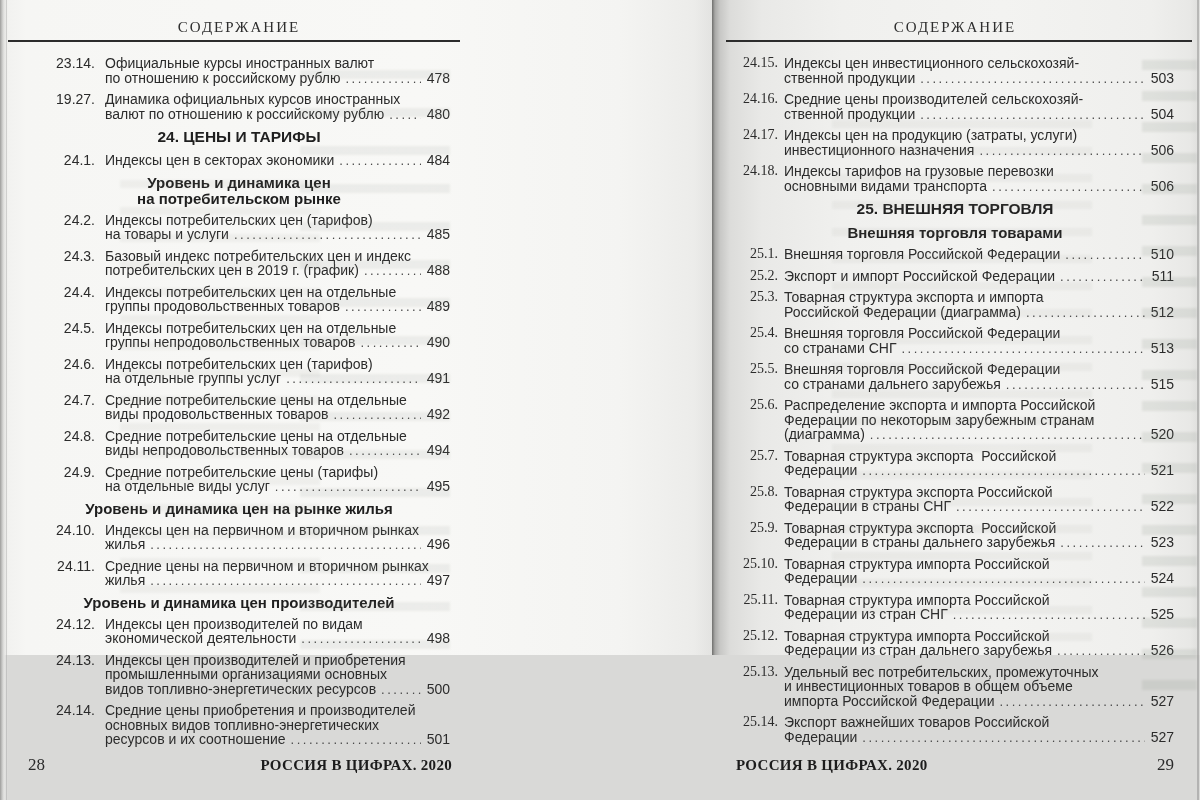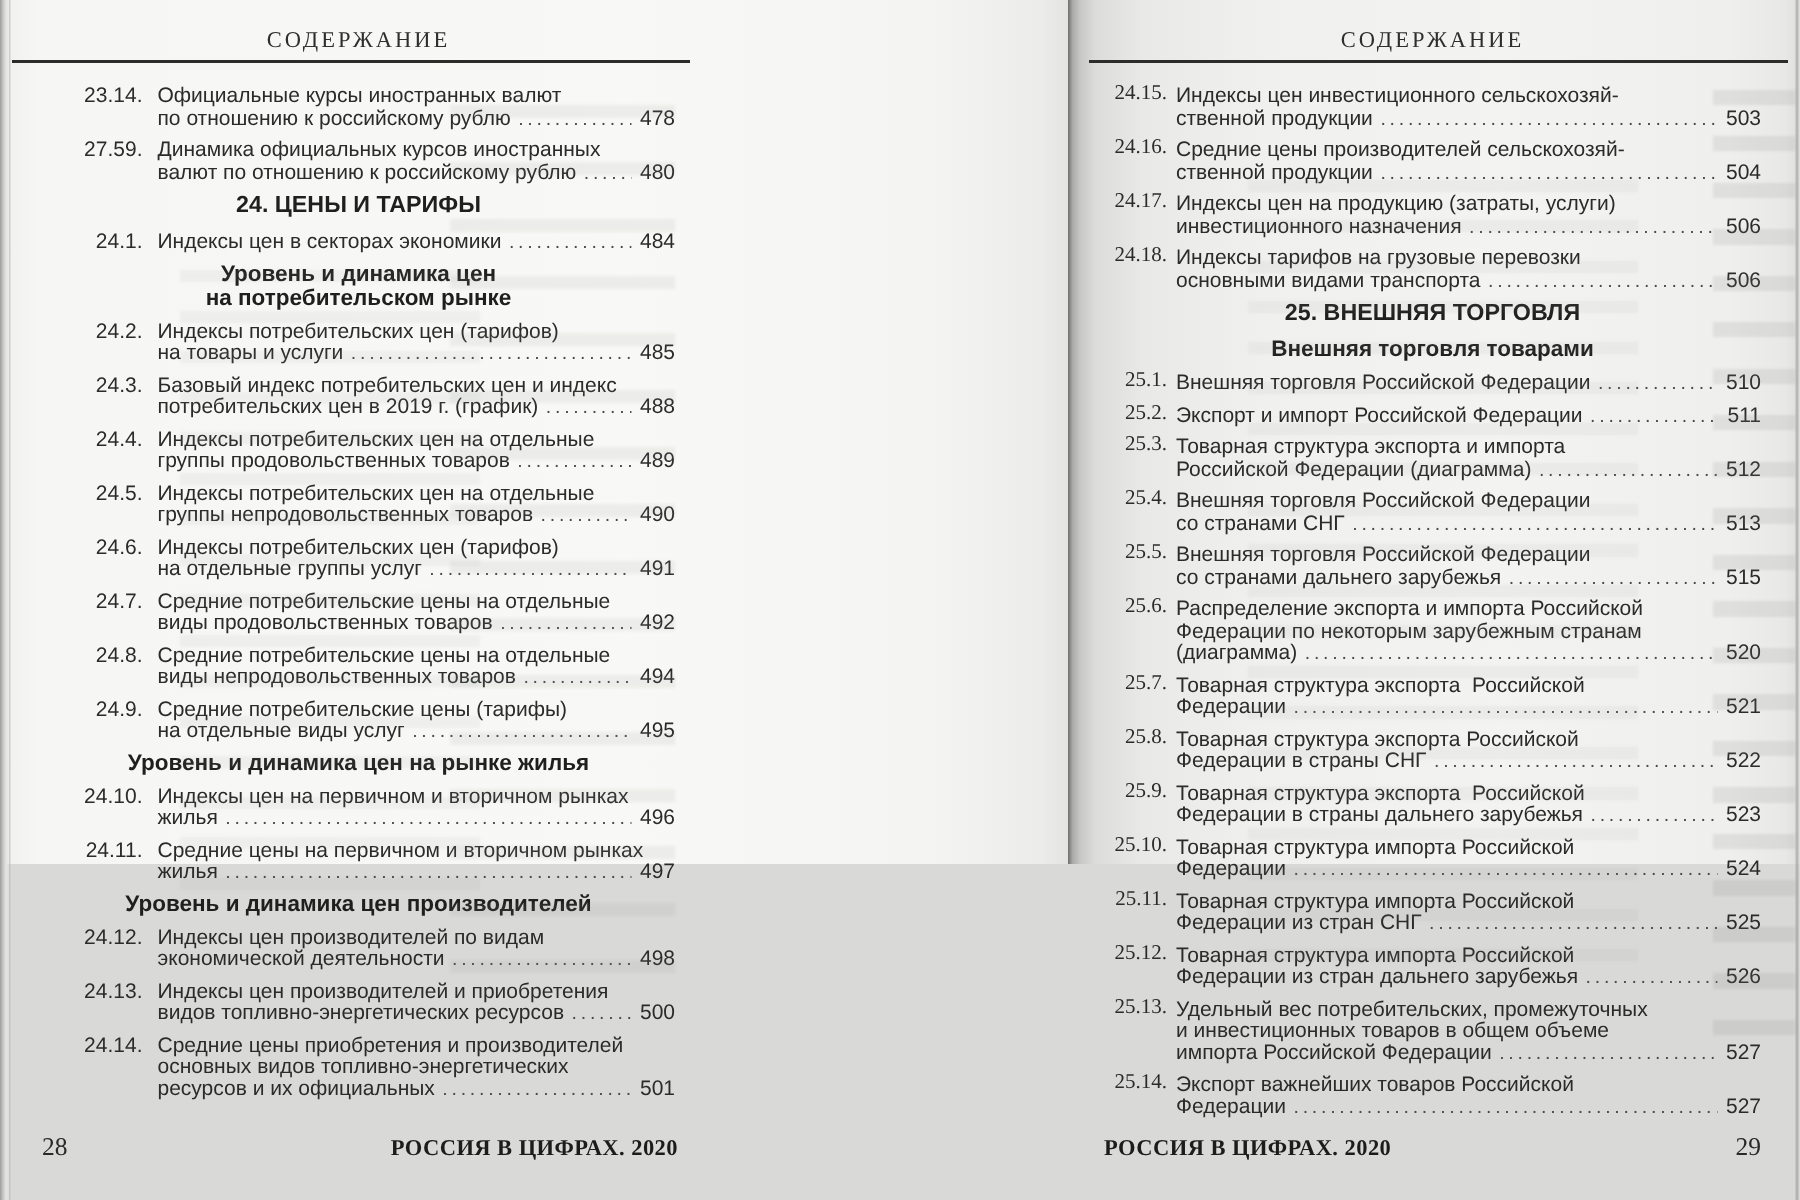--- a/index.html
+++ b/index.html
@@ -3,21 +3,21 @@
 <meta charset="utf-8">
 <style>
   html,body{margin:0;padding:0;}
   body{
     width:1200px;height:800px;overflow:hidden;background:#d9d9d7;
     font-family:"Liberation Sans","DejaVu Sans",sans-serif;
   }
   #scan{position:relative;width:1200px;height:800px;color:#2b2b2b;}
 
   
-  .page{position:absolute;top:0;height:576px;}
+  .page{position:absolute;top:0;height:655px;}
   #page-left{
     left:0;width:712px;
     background:linear-gradient(to right,#f0f0ee 0,#f6f6f4 26px,#f8f8f6 420px,#f4f4f2 620px,#ececea 694px,#e3e3e1 712px);
   }
   #page-right{
     left:712px;width:488px;
     background:linear-gradient(to right,#6f6f6d 0,#a9a9a7 3px,#c7c7c5 8px,#dcdcda 18px,#e9e9e7 50px,#f0f0ee 130px,#f3f3f1 290px,#efefed 440px,#e8e8e6 478px,#dededc 488px);
   }
   
   .edge-left{position:absolute;left:0;top:0;width:8px;height:800px;
@@ -103,21 +103,21 @@
 
     <div class="toc" id="toc-left">
         <div class="toc-entry">
           <div class="entry-num">23.14.</div>
           <div class="entry-body">
             <div class="entry-line">Официальные курсы иностранных валют</div>
             <div class="entry-line entry-line-last"><span class="line-text">по отношению к российскому рублю</span><span class="leader"></span><span class="pagenum">478</span></div>
           </div>
         </div>
         <div class="toc-entry">
-          <div class="entry-num">27.59.</div>
+          <div class="entry-num">19.27.</div>
           <div class="entry-body">
             <div class="entry-line">Динамика официальных курсов иностранных</div>
             <div class="entry-line entry-line-last"><span class="line-text">валют по отношению к российскому рублю</span><span class="leader"></span><span class="pagenum">480</span></div>
           </div>
         </div>
         <div class="toc-section-header">24. ЦЕНЫ И ТАРИФЫ</div>
         <div class="toc-entry">
           <div class="entry-num">24.1.</div>
           <div class="entry-body">
             <div class="entry-line entry-line-last"><span class="line-text">Индексы цен в секторах экономики</span><span class="leader"></span><span class="pagenum">484</span></div>
@@ -207,29 +207,30 @@
           <div class="entry-num">24.12.</div>
           <div class="entry-body">
             <div class="entry-line">Индексы цен производителей по видам</div>
             <div class="entry-line entry-line-last"><span class="line-text">экономической деятельности</span><span class="leader"></span><span class="pagenum">498</span></div>
           </div>
         </div>
         <div class="toc-entry">
           <div class="entry-num">24.13.</div>
           <div class="entry-body">
             <div class="entry-line">Индексы цен производителей и приобретения</div>
+            <div class="entry-line">промышленными организациями основных</div>
             <div class="entry-line entry-line-last"><span class="line-text">видов топливно-энергетических ресурсов</span><span class="leader"></span><span class="pagenum">500</span></div>
           </div>
         </div>
         <div class="toc-entry">
           <div class="entry-num">24.14.</div>
           <div class="entry-body">
             <div class="entry-line">Средние цены приобретения и производителей</div>
             <div class="entry-line">основных видов топливно-энергетических</div>
-            <div class="entry-line entry-line-last"><span class="line-text">ресурсов и их официальных</span><span class="leader"></span><span class="pagenum">501</span></div>
+            <div class="entry-line entry-line-last"><span class="line-text">ресурсов и их соотношение</span><span class="leader"></span><span class="pagenum">501</span></div>
           </div>
         </div>
       </div>
 
     <div class="ghost ghost-rows-a" style="left:300px;top:70px;width:150px;height:600px;"></div>
     <div class="ghost ghost-rows-c" style="left:120px;top:180px;width:200px;height:420px;"></div>
 
     <div class="page-footer">
       <span class="corner-page-number">28</span>
       <span class="brand">РОССИЯ В ЦИФРАХ. 2020</span>

